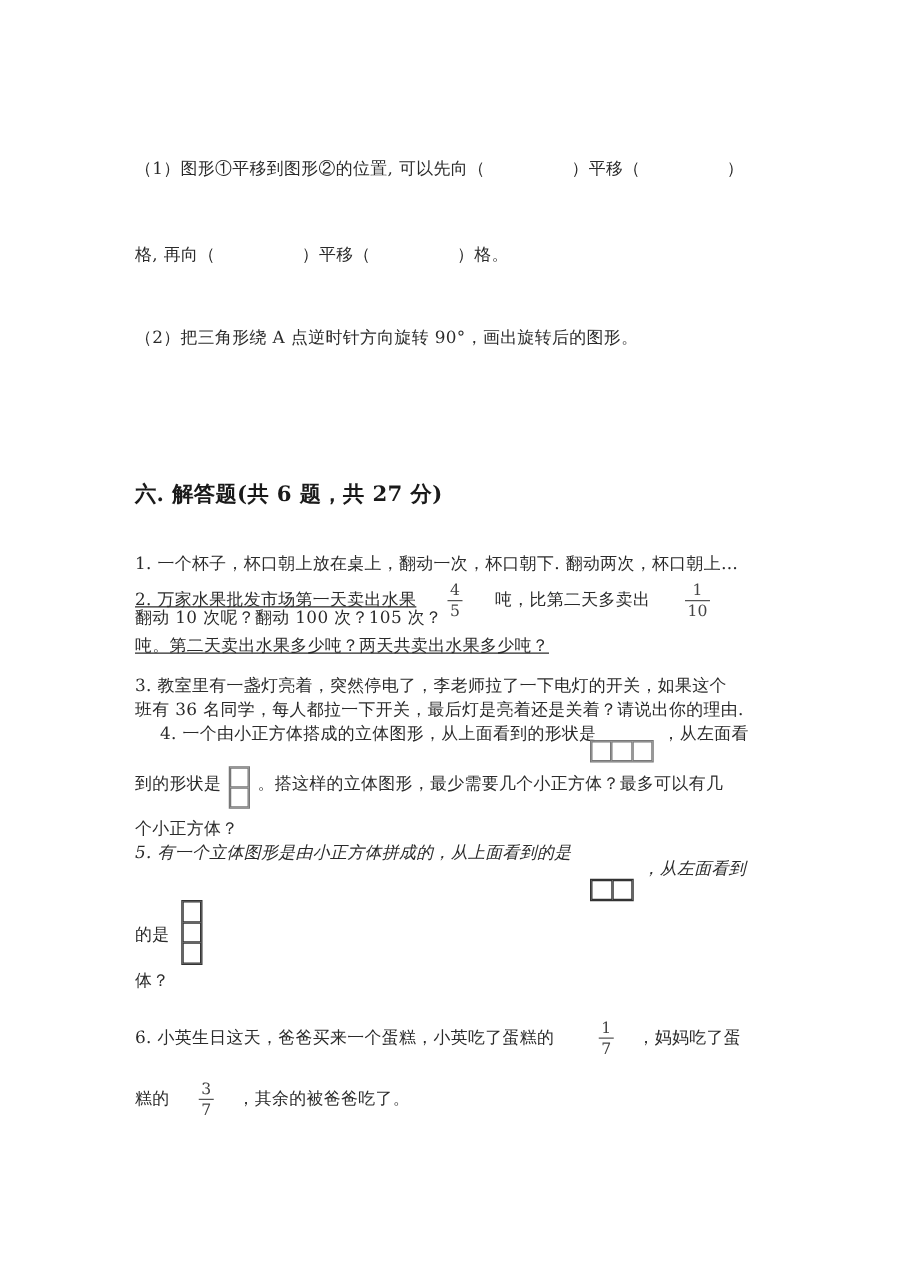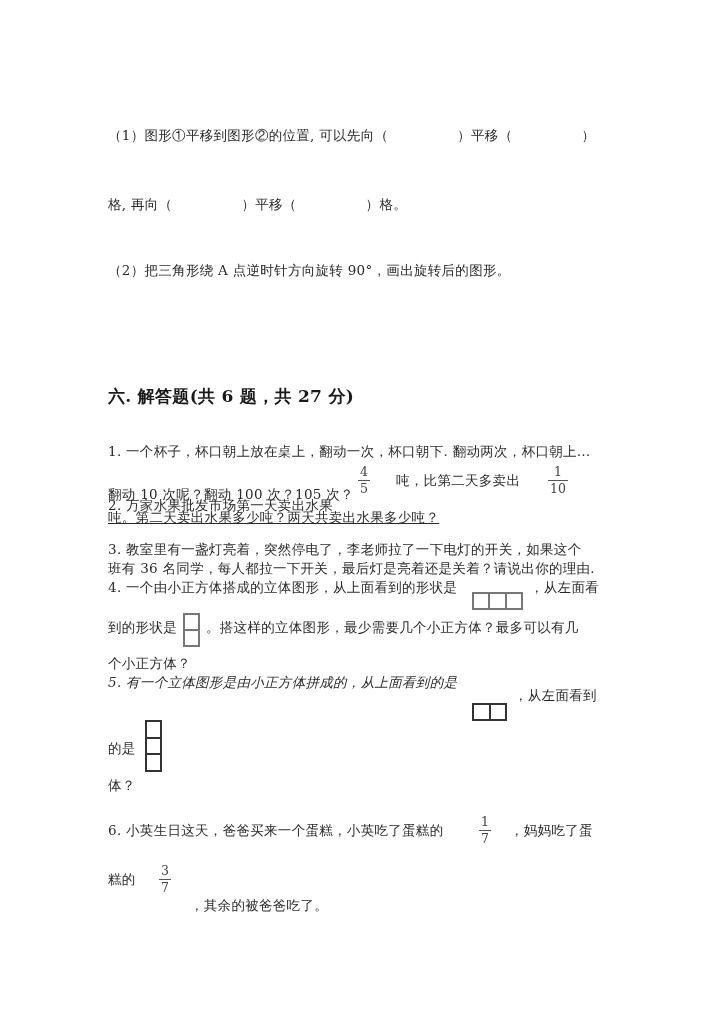--- a/index.html
+++ b/index.html
@@ -32,58 +32,58 @@
 <div class="line" style="top:126px;">（1）图形①平移到图形②的位置, 可以先向（　　　　　）平移（　　　　　）</div>
 <div class="line" style="top:195px;">格, 再向（　　　　　）平移（　　　　　）格。</div>
 
 <div class="line" style="top:261px;">（2）把三角形绕 A 点逆时针方向旋转 90°，画出旋转后的图形。</div>
 
 <div class="line heading" style="top:387px;">六. 解答题(共 6 题，共 27 分)</div>
 
 <div class="line" style="top:422px;margin-top:20px;">1. 一个杯子，杯口朝上放在桌上，翻动一次，杯口朝下. 翻动两次，杯口朝上…</div>
 <div class="line" style="top:440px;margin-top:45px;">翻动 10 次呢？翻动 100 次？105 次？</div>
 
-<div class="line" style="top:496px;">2. 万家水果批发市场第一天卖出水果</div>
+<div class="line" style="top:471px;text-decoration:underline;">2. 万家水果批发市场第一天卖出水果</div>
 <div class="frac" style="left:358px; top:465px;">
   <span class="num">4</span>
   <span class="bar"></span>
   <span class="num">5</span>
 </div>
 <div class="line" style="left:396px; top:471px;">吨，比第二天多卖出</div>
 <div class="frac" style="left:548px; top:465px;">
   <span class="num">1</span>
   <span class="bar"></span>
   <span class="num">10</span>
 </div>
 <div class="line" style="top:508px;text-decoration:underline;">吨。第二天卖出水果多少吨？两天共卖出水果多少吨？</div>
 
 <div class="line" style="top:540px;">3. 教室里有一盏灯亮着，突然停电了，李老师拉了一下电灯的开关，如果这个</div>
 <div class="line" style="top:559px;">班有 36 名同学，每人都拉一下开关，最后灯是亮着还是关着？请说出你的理由.</div>
 
-<div class="line" style="top:578px;">4. 一个由小正方体搭成的立体图形，从上面看到的形状是</div>
+<div class="line" style="top:578px;margin-left:20px;">4. 一个由小正方体搭成的立体图形，从上面看到的形状是</div>
 <div class="grid" style="left:472px; top:592px; width:51px; height:18px; grid-template-columns:repeat(3,1fr);">
   <div class="cell"></div>
   <div class="cell"></div>
   <div class="cell"></div>
 </div>
 <div class="line" style="left:530px; top:578px;">，从左面看</div>
 <div class="line" style="top:618px;">到的形状是</div>
 <div class="grid" style="left:183px; top:613px; width:17px; height:34px; grid-template-rows:repeat(2,1fr);">
   <div class="cell"></div>
   <div class="cell"></div>
 </div>
 <div class="line" style="left:206px; top:618px;">。搭这样的立体图形，最少需要几个小正方体？最多可以有几</div>
 <div class="line" style="top:654px;">个小正方体？</div>
 
 <div class="line" style="top:673px;font-style:italic;">5. 有一个立体图形是由小正方体拼成的，从上面看到的是</div>
 <div class="grid dark" style="left:472px; top:703px; width:35px; height:18px; grid-template-columns:repeat(2,1fr);">
   <div class="cell"></div>
   <div class="cell"></div>
 </div>
-<div class="line" style="left:514px; top:686px;">，从左面看到</div>
+<div class="line" style="left:514px; top:686px;font-style:italic;">，从左面看到</div>
 <div class="line" style="top:739px;">的是</div>
 <div class="grid dark" style="left:145px; top:720px; width:17px; height:52px; grid-template-rows:repeat(3,1fr);">
   <div class="cell"></div>
   <div class="cell"></div>
   <div class="cell"></div>
 </div>
 <div class="line" style="left:164px; top:739px;"></div>
 <div class="line" style="top:776px;">体？</div>
 
 <div class="line" style="top:821px;text-align:right;">6. 小英生日这天，爸爸买来一个蛋糕，小英吃了蛋糕的</div>
@@ -92,13 +92,13 @@
   <span class="bar"></span>
   <span class="num">7</span>
 </div>
 <div class="line" style="left:510px; top:821px;">，妈妈吃了蛋</div>
 <div class="line" style="top:870px;">糕的</div>
 <div class="frac" style="left:159px; top:864px;">
   <span class="num">3</span>
   <span class="bar"></span>
   <span class="num">7</span>
 </div>
-<div class="line" style="left:190px; top:870px;margin-top:26px;">，其余的被爸爸吃了。</div>
+<div class="line" style="left:190px; top:870px;">，其余的被爸爸吃了。</div>
 
 </body></html>

